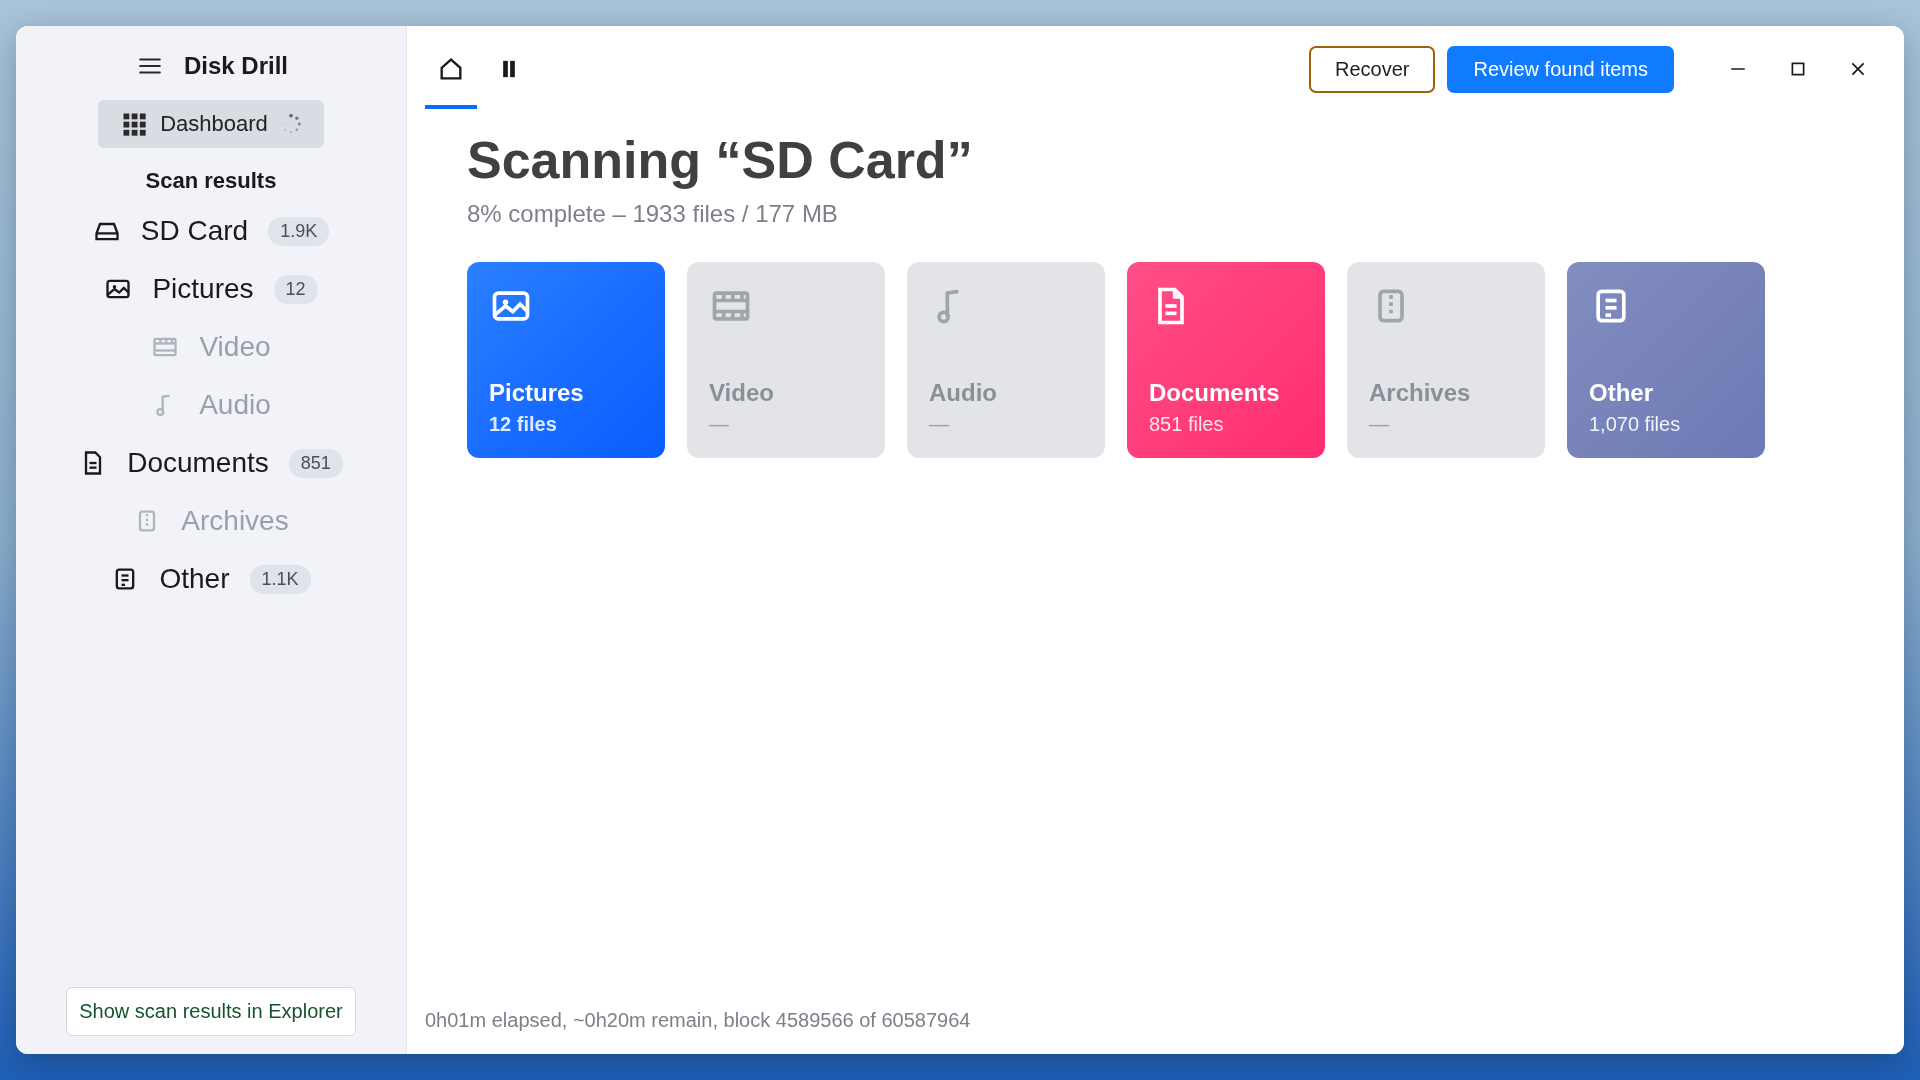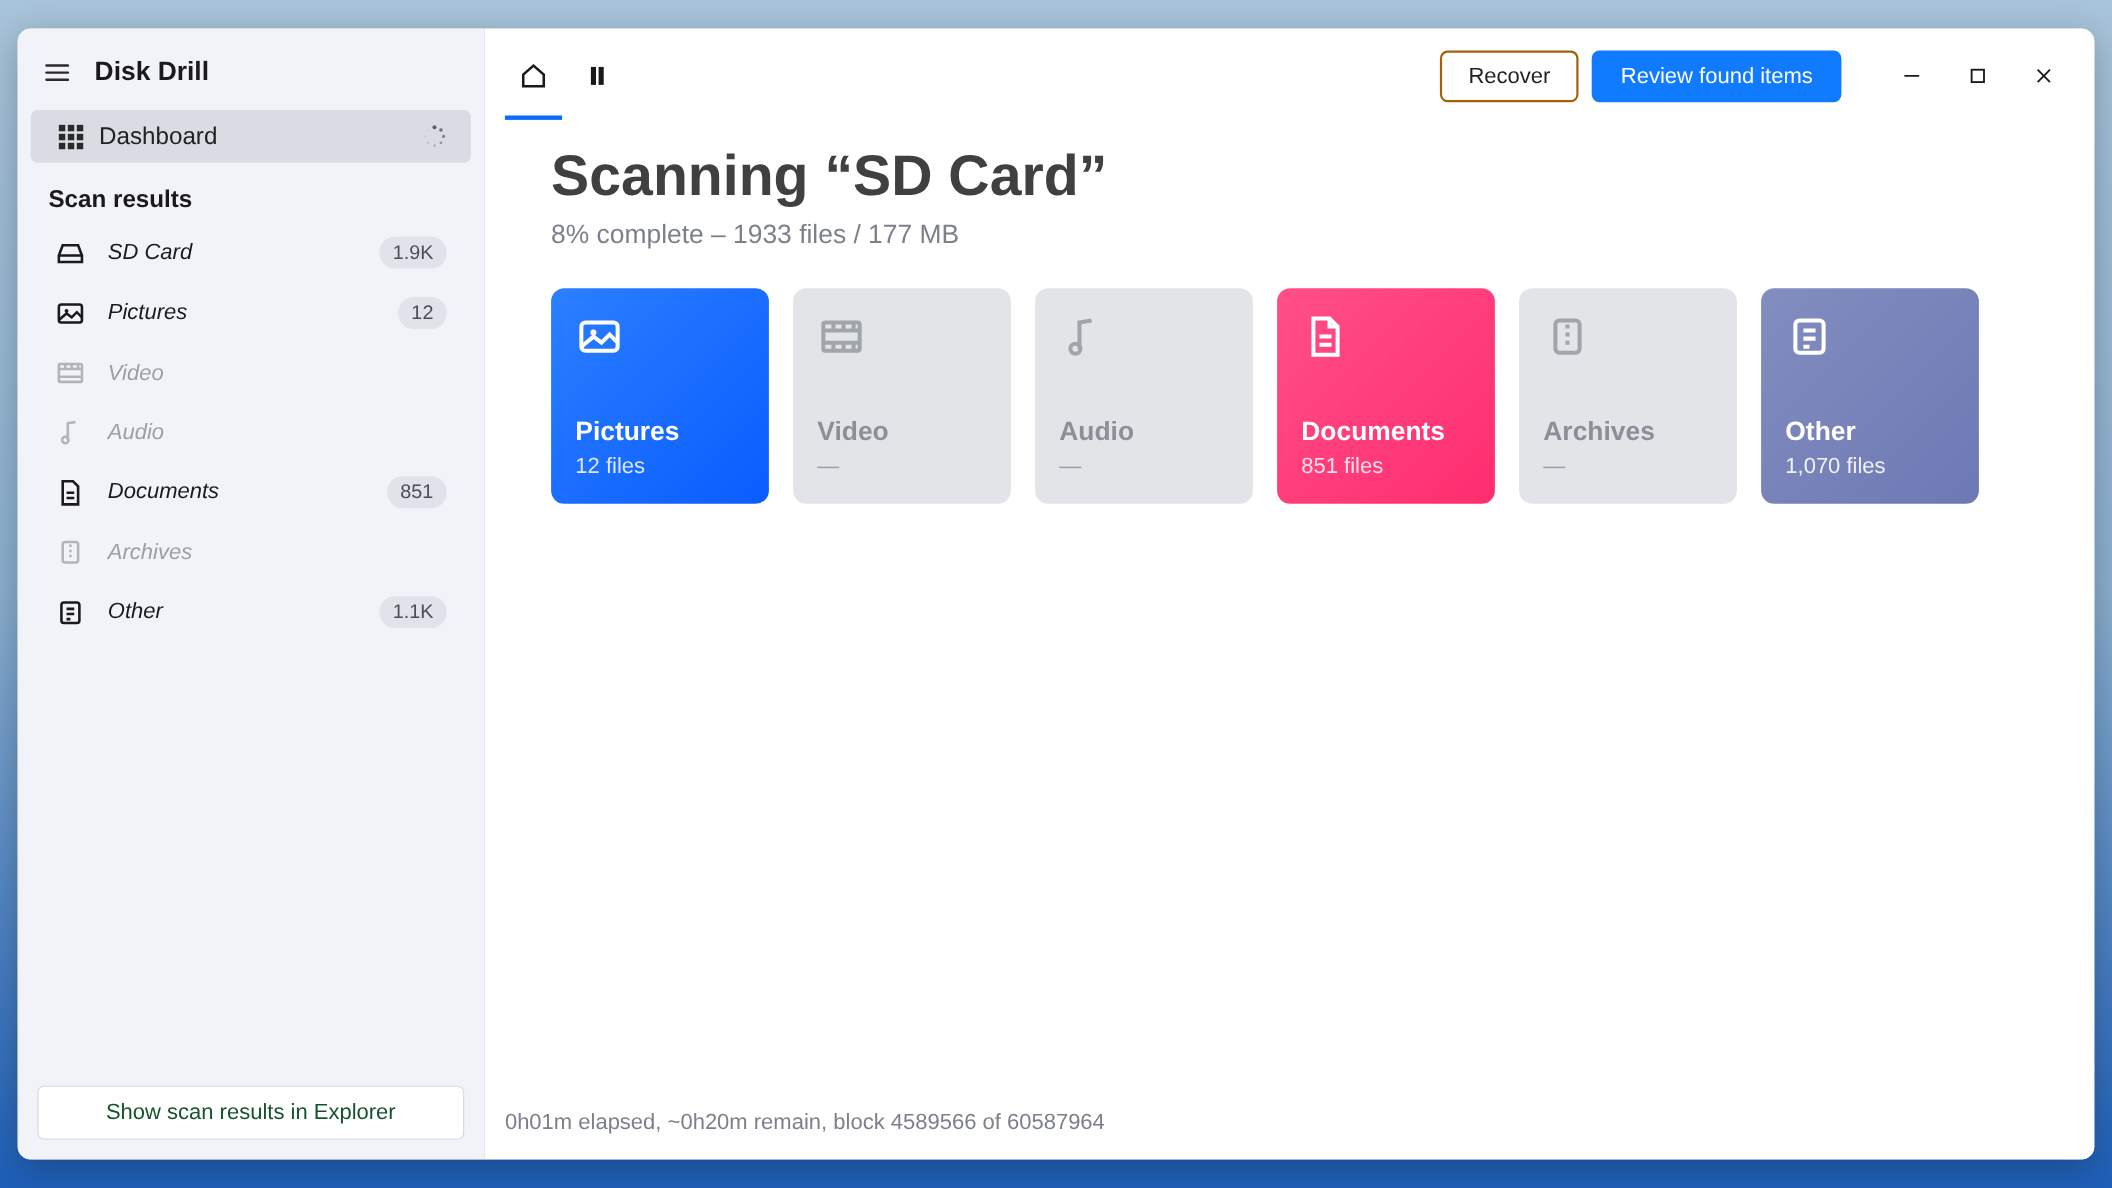--- a/index.html
+++ b/index.html
@@ -15,25 +15,26 @@
 .window {
   width: 1888px;
   height: 1028px;
   background: #fff;
   border-radius: 12px;
   display: flex;
   overflow: hidden;
   box-shadow: 0 8px 32px rgba(0,0,0,0.25);
 }
 .sidebar {
-  width: 425px;
+  width: 391px;
   background: #f1f3f8;
   border-right: 1px solid #e5e7ec;
   display: flex;
   flex-direction: column;
+  align-items: center;
 }
 .sidebar-header {
   display: flex;
   align-items: center;
   padding: 24px 20px 18px 20px;
   gap: 18px;
 }
 .hamburger {
   width: 32px; height: 32px;
   display:flex; align-items:center; justify-content:center;
@@ -63,21 +64,21 @@
 .result-item {
   display: flex;
   align-items: center;
   padding: 11px 22px;
   margin: 2px 12px;
   border-radius: 6px;
   gap: 20px;
   cursor: pointer;
 }
 .result-item .icon { width: 28px; height: 28px; display:flex; align-items:center; justify-content:center; flex-shrink:0;}
-.result-item .label { font-size: 20px; flex:1;font-style:italic; }
+.result-item .label { font-size: 28px; flex:1; }
 .result-item.has-data .label { color: #1a1a1a; }
 .result-item.no-data .label { color: #9aa0a8; }
 .result-item.no-data .icon svg { stroke: #b0b5bc; fill:none;}
 .badge {
   background: #e0e3e9;
   color: #4a4e55;
   font-size: 18px;
   padding: 4px 12px;
   border-radius: 14px;
   min-width: 38px;
@@ -160,21 +161,21 @@
   border-radius: 12px;
   padding: 22px;
   display:flex;
   flex-direction: column;
   cursor:pointer;
 }
 .card .card-icon { width: 44px; height:44px; margin-bottom: auto;}
 .card .card-title { font-size: 24px; font-weight: 600; margin-bottom: 6px;}
 .card .card-sub { font-size: 20px; }
 .card.blue { background: linear-gradient(135deg, #2b7fff 0%, #0a5cff 100%); color:#fff;}
-.card.blue .card-sub { color: rgba(255,255,255,0.85);}
+.card.blue .card-sub { color: rgba(255,255,255,0.85); font-weight: bold;}
 .card.gray { background: #e2e4e8; color:#9aa0a8;}
 .card.gray .card-title { color:#8b9098;}
 .card.pink { background: linear-gradient(135deg, #ff4f87 0%, #ff2d6f 100%); color:#fff;}
 .card.pink .card-sub { color: rgba(255,255,255,0.85);}
 .card.purple { background: linear-gradient(135deg, #828dc0 0%, #6d79b4 100%); color:#fff;}
 .card.purple .card-sub { color: rgba(255,255,255,0.9);}
 .footer-status {
   padding: 0 0 22px 18px;
   font-size: 20px;
   color: #7c8089;

